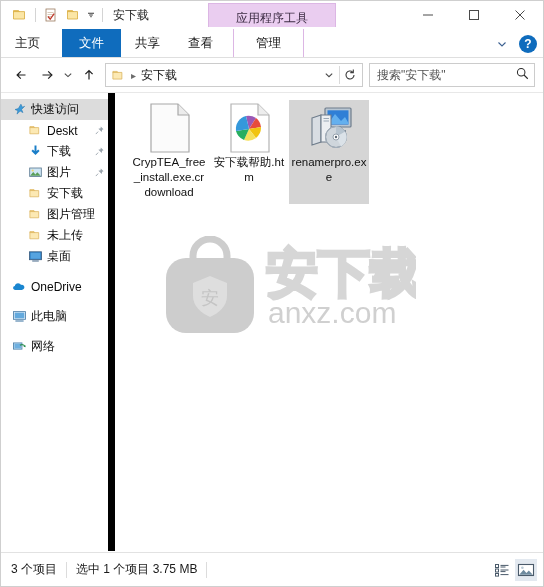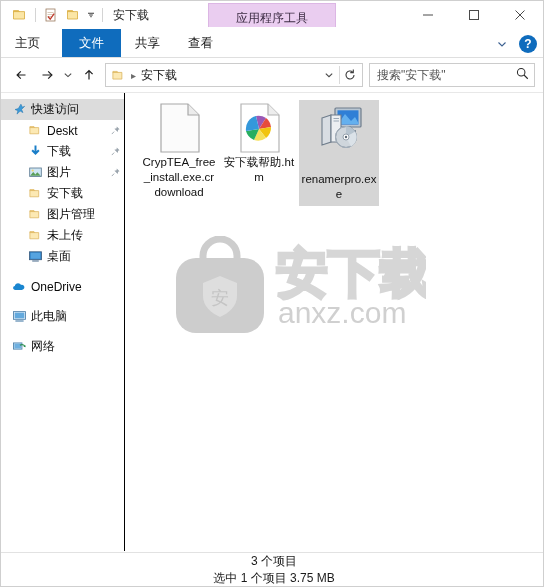--- a/index.html
+++ b/index.html
@@ -172,23 +172,23 @@
 
   
   .body {
     position: relative;
     display: flex;
     height: 459px;
     background: #ffffff;
     border-top: 1px solid #e8e8e8;
   }
   .sidebar {
-    width: 124px;
-    background: #ffffff;
-    border-right: 1px solid #000000;
+    width: 114px;
+    background: #ffffff;
+    border-right: 7px solid #000000;
     padding-top: 6px;
     overflow: hidden;
     flex: none;
   }
   .nav-item {
     height: 21px;
     display: flex;
     align-items: center;
     font-size: 12px;
     color: #0b0b0b;
@@ -223,21 +223,21 @@
     display: flex;
     gap: 0;
   }
   .tile {
     width: 80px;
     padding: 4px 2px 4px 2px;
     display: flex;
     flex-direction: column;
     align-items: center;
   }
-  .tile.selected { background: #d5d5d5; gap: 17px; }
+  .tile.selected { background: #d5d5d5; }
   .tile .icon-wrap {
     width: 48px; height: 48px;
     display: flex; align-items: center; justify-content: center;
     margin-bottom: 3px;
   }
   .tile .name {
     font-size: 11.5px;
     color: #111111;
     text-align: center;
     line-height: 15px;
@@ -260,21 +260,20 @@
   .statusbar {
     position: absolute;
     left: 0; bottom: 0;
     width: 542px;
     height: 34px;
     background: #ffffff;
     border-top: 1px solid #e2e2e2;
     display: flex;
     align-items: center;
     padding: 0 6px 0 10px;
-    flex-direction: column;
   }
   .status-text {
     font-size: 12px; color: #1a1a1a; white-space: nowrap;
   }
   .status-sep {
     width: 1px; height: 16px; background: #dcdcdc; margin: 0 9px;
   }
   .status-spacer { flex: 1; }
   .viewbtn {
     width: 22px; height: 22px;
@@ -340,20 +339,21 @@
           </svg>
       </div>
     </div>
   </div>
 
   <div class="tabstrip">
     <div class="tab">主页</div>
     <div class="tab file">文件</div>
     <div class="tab">共享</div>
     <div class="tab">查看</div>
+    <div class="tab ctx">管理</div>
 
     <div class="tabstrip-right">
       <div class="ribbon-chevron">
         <svg width="12" height="12" viewBox="0 0 12 12">
             <path d="M2.5 4.5L6 8l3.5-3.5" fill="none" stroke="#3c6191" stroke-width="1.1"></path>
           </svg>
       </div>
       <div class="help-btn">?</div>
     </div>
   </div>

